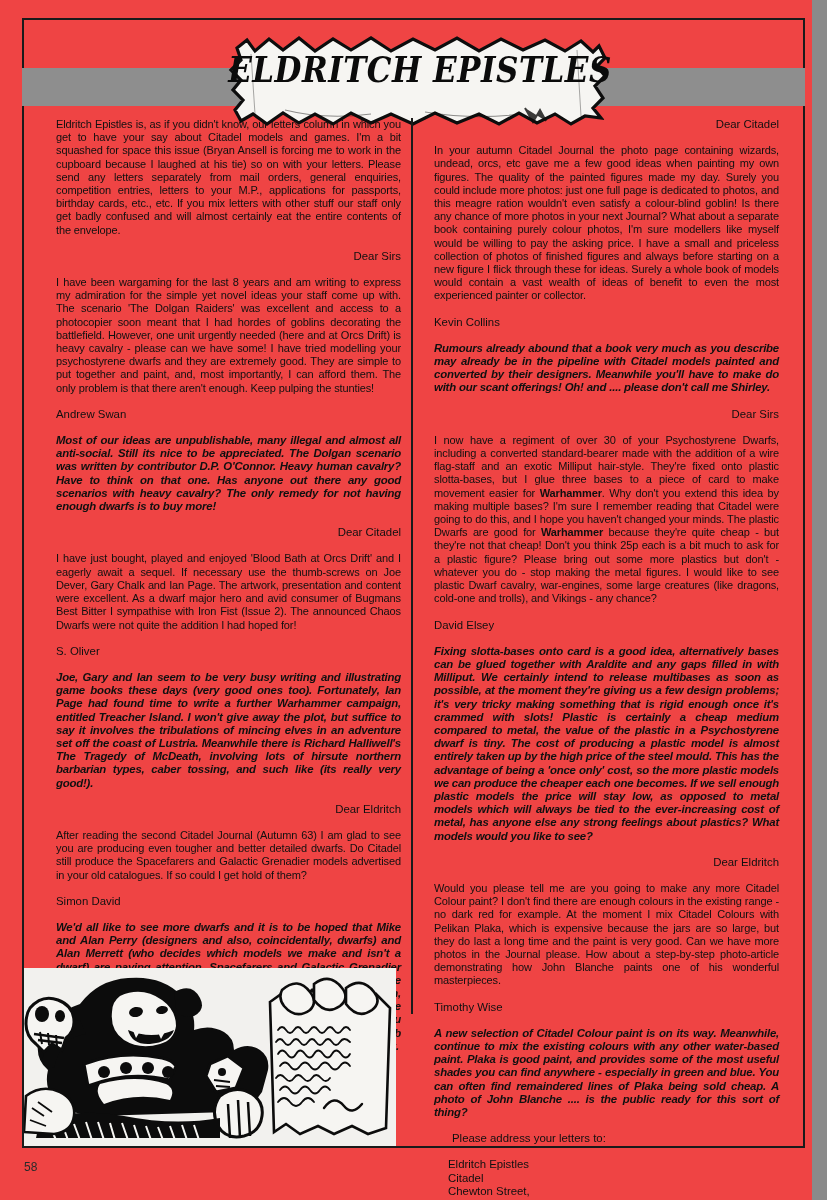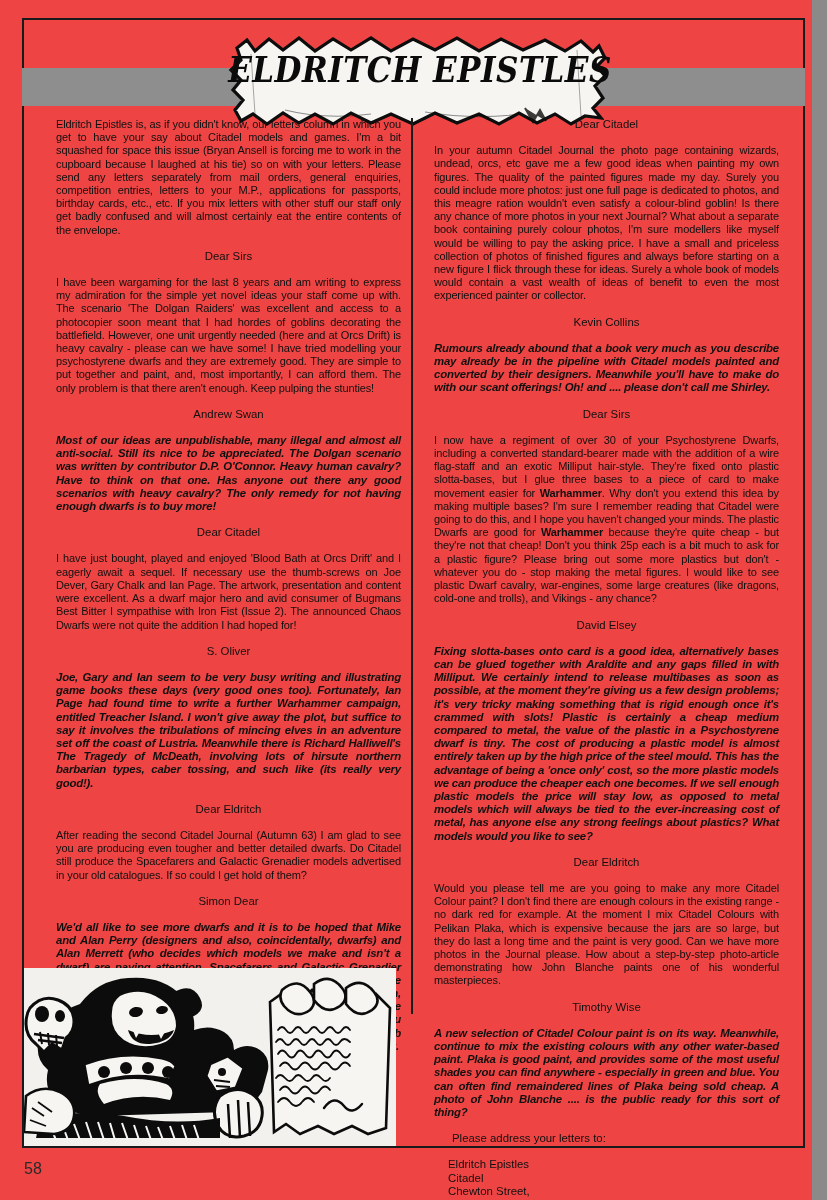--- a/index.html
+++ b/index.html
@@ -99,27 +99,27 @@
 
   p.body {
     margin: 0 0 13px 0;
     text-align: justify;
     font-size: 11px;
     line-height: 13.2px;
     letter-spacing: -0.12px;
   }
   p.salutation {
     margin: 0 0 13px 0;
-    text-align: center;
+    text-align: right;
     font-size: 11.4px;
     line-height: 13.2px;
   }
   p.signoff {
     margin: 0 0 13px 0;
-    text-align: center;
+    text-align: left;
     font-size: 11.4px;
     line-height: 13.2px;
   }
   p.reply {
     margin: 0 0 13px 0;
     text-align: justify;
     font-style: italic;
     font-weight: 700;
     font-size: 11.4px;
     line-height: 13.2px;
@@ -145,21 +145,21 @@
     position: absolute;
     left: 24px; top: 968px;
     width: 372px; height: 178px;
     overflow: hidden;
   }
   .illo svg { display: block; }
 
   .folio {
     position: absolute;
     left: 24px; top: 1160px;
-    font-size: 16px;
+    font-size: 12px;
     color: #2a2a2a;
   }
 </style>
 </head>
 <body>
 
 <div class="page">
 
   <div class="frame-top"></div>
   <div class="frame-left"></div>
@@ -204,21 +204,21 @@
       <div>
         <p class="salutation">Dear Citadel</p>
         <p class="body">I have just bought, played and enjoyed 'Blood Bath at Orcs Drift' and I eagerly await a sequel. If necessary use the thumb-screws on Joe Dever, Gary Chalk and Ian Page. The artwork, presentation and content were excellent. As a dwarf major hero and avid consumer of Bugmans Best Bitter I sympathise with Iron Fist (Issue 2). The announced Chaos Dwarfs were not quite the addition I had hoped for!</p>
         <p class="signoff">S. Oliver</p>
         <p class="reply"><span>Joe, Gary and Ian seem to be very busy writing and illustrating game books these days (very good ones too). Fortunately, Ian Page had found time to write a further Warhammer campaign, entitled Treacher Island. I won't give away the plot, but suffice to say it involves the tribulations of mincing elves in an adventure set off the coast of Lustria. Meanwhile there is Richard Halliwell's </span><b>The Tragedy of McDeath</b><span>, involving lots of hirsute northern barbarian types, caber tossing, and such like (its really very good!).</span></p>
       </div>
 
       <div>
         <p class="salutation">Dear Eldritch</p>
         <p class="body">After reading the second Citadel Journal (Autumn 63) I am glad to see you are producing even tougher and better detailed dwarfs. Do Citadel still produce the Spacefarers and Galactic Grenadier models advertised in your old catalogues. If so could I get hold of them?</p>
-        <p class="signoff">Simon Dear</p>
+        <p class="signoff">Simon David</p>
         <p class="reply">We'd all like to see more dwarfs and it is to be hoped that Mike and Alan Perry (designers and also, coincidentally, dwarfs) and Alan Merrett (who decides which models we make and isn't a dwarf) are paying attention. Spacefarers and Galactic Grenadier moulds are long gone I'm afraid, so we won't be seeing anymore of these. Both ranges are now very old fashioned in design, especially the GGs which were crude by modern standards (these were Ral Partha models which we made under licence). If you want science fiction models I suggest you hang on for Bob Naismith's forthcoming utterly awesome Space Marine boxed set.</p>
       </div>
 
     </div>
 
     <div class="col col-right">
 
       <div>
         <p class="salutation">Dear Citadel</p>
         <p class="body">In your autumn Citadel Journal the photo page containing wizards, undead, orcs, etc gave me a few good ideas when painting my own figures. The quality of the painted figures made my day. Surely you could include more photos: just one full page is dedicated to photos, and this meagre ration wouldn't even satisfy a colour-blind goblin! Is there any chance of more photos in your next Journal? What about a separate book containing purely colour photos, I'm sure modellers like myself would be willing to pay the asking price. I have a small and priceless collection of photos of finished figures and always before starting on a new figure I flick through these for ideas. Surely a whole book of models would contain a vast wealth of ideas of benefit to even the most experienced painter or collector.</p>

